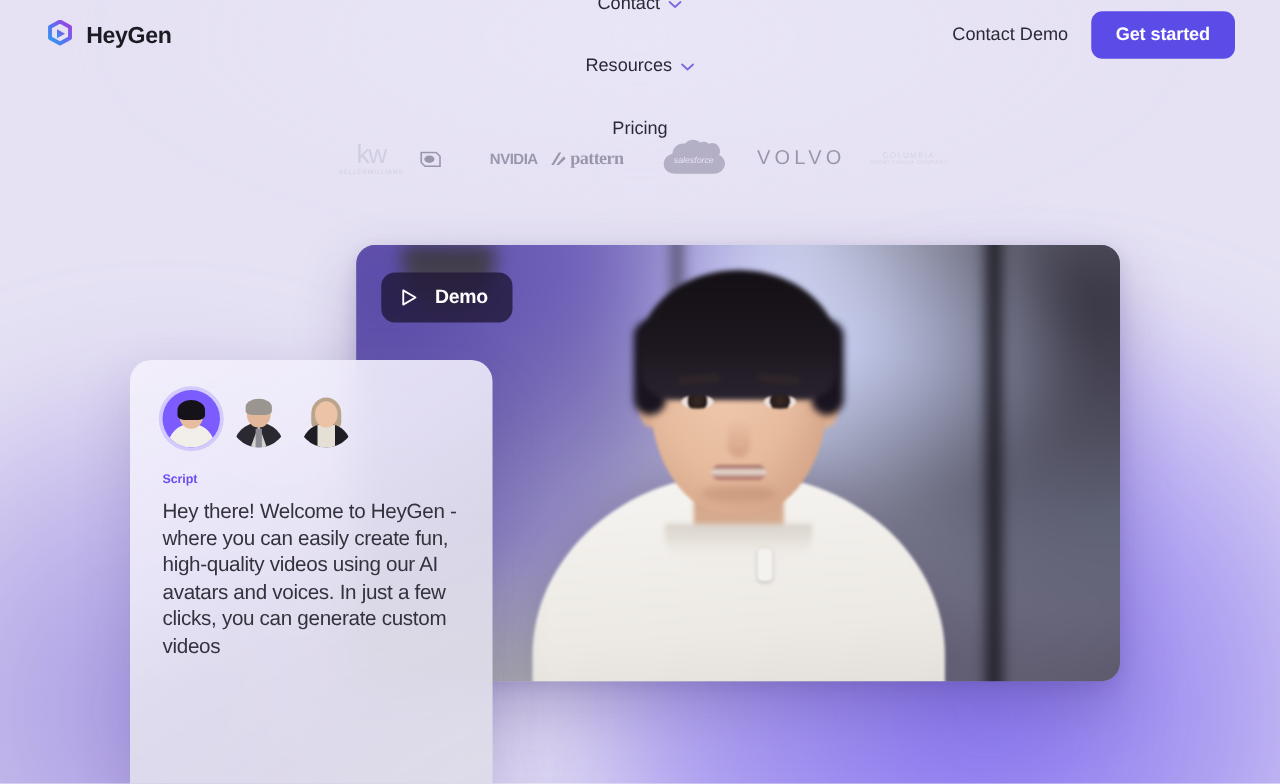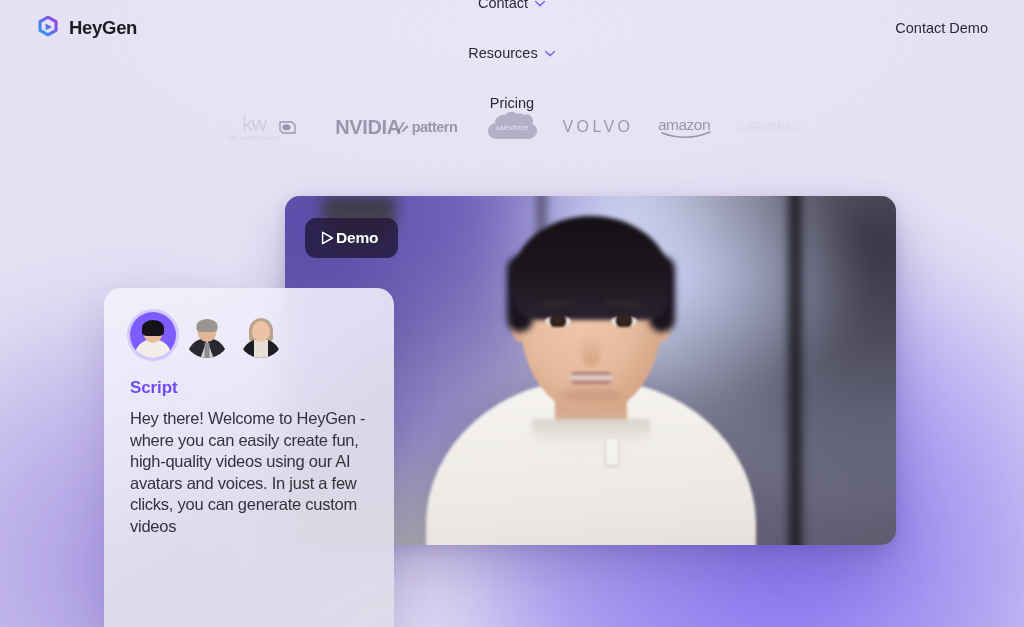--- a/index.html
+++ b/index.html
@@ -91,22 +91,22 @@
     opacity: 0.52;
     color: #5d5871;
     flex: none;
   }
   .logo-cell.fade-l { opacity: 0.16; }
   .logo-cell.fade-r { opacity: 0.12; }
   .kw-wrap { text-align: center; line-height: 1; }
   .kw-big { font-size: 21px; font-weight: 300; color: #6b6681; letter-spacing: -1px; display:block; }
   .kw-sub { font-size: 5.2px; letter-spacing: 0.5px; color: #6b6681; display:block; margin-top: 2px; }
   .nv-wrap { display: flex; align-items: center; gap: 3px; }
-  .nv-text { font-size: 20px; font-weight: bold; letter-spacing: -0.4px; color: #55506a; margin-left: 36px; }
-  .pat-wrap { display: flex; align-items: center; gap: 3px; }
+  .nv-text { font-size: 12px; font-weight: bold; letter-spacing: -0.4px; color: #55506a; margin-left: 36px; }
+  .pat-wrap { display: flex; align-items: center; gap: 3px; font-family: Liberation Serif, serif; }
   .pat-text { font-size: 14.5px; font-weight: bold; color: #55506a; letter-spacing: -0.5px; }
   .volvo-text { font-size: 16px; letter-spacing: 3.4px; color: #55506a; font-weight: 500; }
   .acc-wrap { position: relative; }
   .acc-text { font-size: 15px; color: #55506a; letter-spacing: -0.4px; }
   .acc-mark { position: absolute; top: -7px; left: 44px; font-size: 11px; font-weight: bold; color: #55506a; }
   .amz-wrap { position: relative; padding-bottom: 4px; }
   .amz-text { font-size: 15.5px; color: #55506a; letter-spacing: -0.5px; }
   .col-wrap { text-align: center; line-height: 1.1; }
   .col-top { font-size: 6.5px; letter-spacing: 1px; color: #6b6681; display: block; }
   .col-bot { font-size: 4.5px; letter-spacing: 0.4px; color: #6b6681; display: block; }
@@ -242,21 +242,21 @@
   }
   .chin-shadow {
     position: absolute; left: 50%; margin-left: -30px; top: 192px;
     width: 60px; height: 14px; border-radius: 50%;
     background: rgba(176,122,96,0.35); filter: blur(3px);
   }
 
   
   .demo-badge {
     position: absolute; left: 20px; top: 22px;
-    display: flex; align-items: center; gap: 2px;
+    display: flex; align-items: center; gap: 14px;
     background: rgba(32,24,56,0.80);
     padding: 11px 20px 11px 16px;
     border-radius: 11px;
     z-index: 5;
     cursor: pointer;
   }
   .demo-badge .play-tri { width: 13px; height: 14px; display: block; }
   .demo-badge .demo-text {
     color: #fff; font-size: 15.5px; font-weight: bold; letter-spacing: -0.2px;
   }
@@ -307,21 +307,21 @@
   .a3 .av-hair { top: 6px; width: 24px; height: 26px; background: #b9a58b; }
   .a3 .av-head { top: 9px; width: 18px; height: 21px; background: #ecc3a6; }
   .a3 .av-body { bottom: 0; width: 40px; height: 19px; background: #1f1d24; }
   .a3 .av-shirt {
     position: absolute; left: 50%; transform: translateX(-50%); bottom: 0;
     width: 14px; height: 18px; background: #e5dfd6;
   }
 
   .script-label {
     margin-top: 20px;
-    font-size: 17px; font-weight: bold; color: #6d4df0;
+    font-size: 10px; font-weight: bold; color: #6d4df0;
     letter-spacing: -0.1px;
   }
   .script-body {
     margin-top: 10px;
     font-size: 16.5px; line-height: 21.5px;
     color: #34323c; letter-spacing: -0.25px;
     max-width: 240px;
   }
 </style>
 </head>
@@ -372,20 +372,21 @@
           <path d="M1 1.8 L6 6.4 L11 1.8" fill="none" stroke="#7a6ce0" stroke-width="1.7" stroke-linecap="round" stroke-linejoin="round"></path>
         </svg>
       </div>
       <div class="nav-item">
         <span>Pricing</span>
       </div>
     </div>
 
     <div class="nav-right">
       <span class="contact-sales">Contact Demo</span>
+      <button class="cta">Get started</button>
     </div>
   </nav>
 
   <div class="logo-strip">
 
     <div class="logo-cell fade-l">
       <div class="kw-wrap">
         <span class="kw-big">kw</span>
         <span class="kw-sub">KELLERWILLIAMS</span>
       </div>
@@ -416,28 +417,20 @@
         <path d="M20 6c3-4 9-4 12-1 2-1 5-1 7 1 4-2 9 1 9 6 0 1 0 2-1 3 3 1 5 4 5 7 0 4-4 8-9 8H12C7 30 3 27 3 22c0-4 3-7 7-8 0-5 5-9 10-8z" fill="#6f6a85"></path>
         <text x="27" y="21" font-family="Liberation Sans, sans-serif" font-size="7" fill="#e6e2f4" text-anchor="middle" font-style="italic">salesforce</text>
       </svg>
     </div>
 
     <div class="logo-cell">
       <span class="volvo-text">VOLVO</span>
     </div>
 
 
-    <div class="logo-cell">
-      <div class="amz-wrap">
-        <span class="amz-text">amazon</span>
-        <svg width="54" height="9" viewBox="0 0 54 9" style="position:absolute;left:2px;bottom:-2px">
-          <path d="M2 2 Q27 11 50 1" fill="none" stroke="#55506a" stroke-width="1.6" stroke-linecap="round"></path>
-        </svg>
-      </div>
-    </div>
 
     <div class="logo-cell fade-r">
       <div class="col-wrap">
         <span class="col-top">COLUMBIA</span>
         <span class="col-bot">SPORTSWEAR COMPANY</span>
       </div>
     </div>
   </div>
 
   <div class="video-card">

